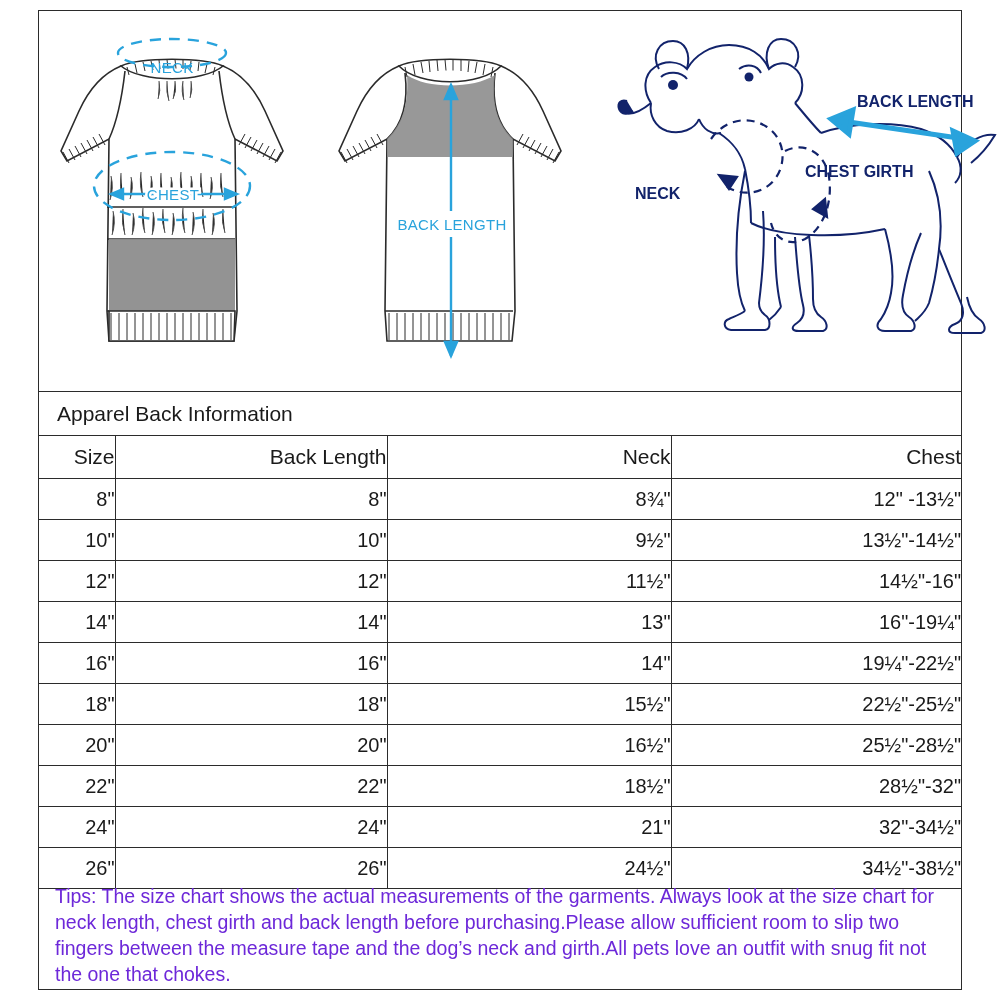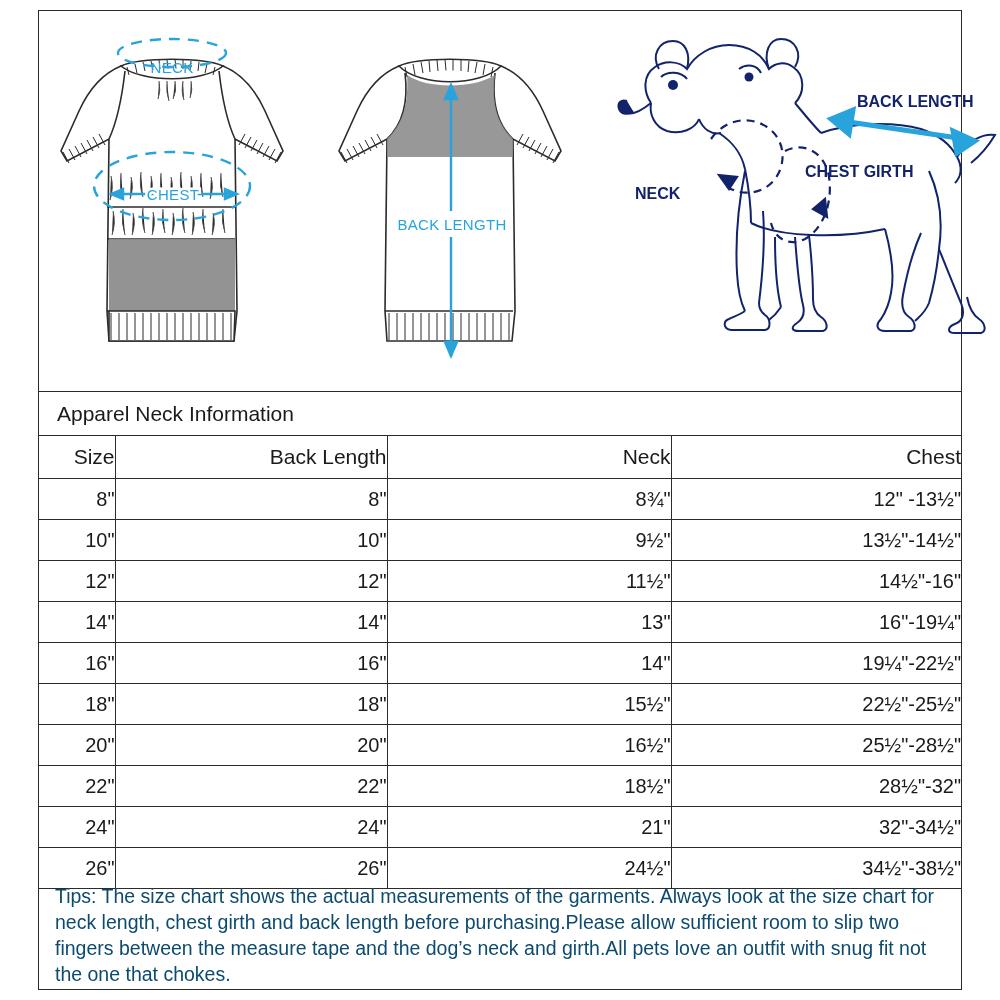--- a/index.html
+++ b/index.html
@@ -98,21 +98,21 @@
   .tips {
     position: absolute;
     left: 39px;
     top: 873px;
     width: 922px;
     height: 116px;
     box-sizing: border-box;
     padding: 10px 16px 0 16px;
     font-size: 19.5px;
     line-height: 26px;
-    color: #0c4a6e;
+    color: #6d28d9;
   }
 
   .lbl {
     font-size: 15px;
     letter-spacing: 0.3px;
   }
   .lbl-cyan { fill: #29a3dc; }
   .lbl-navy { fill: #12236b; font-weight: bold; font-size: 16px; }
 </style>
 </head>
@@ -373,21 +373,21 @@
       <path d="M186 140 C 206 130, 226 142, 230 166 C 234 192, 224 218, 206 228
                C 190 236, 176 228, 172 212" fill="none" stroke="#12236b" stroke-width="2.2" stroke-dasharray="8 6"></path>
       <g stroke="#12236b" stroke-width="2.2" fill="#12236b">
         <polygon points="214,198 226,188 228,206"></polygon>
       </g>
       <text class="lbl-navy" x="206" y="166">CHEST GIRTH</text>
     </svg>
   </div>
 
   <div class="table-wrap">
-    <div class="title-row">Apparel Neck Information</div>
+    <div class="title-row">Apparel Back Information</div>
     <table class="size-table">
       <colgroup>
         <col class="c-size">
           <col class="c-back">
           <col class="c-neck">
           <col class="c-chest">
       </colgroup>
       <thead>
         <tr>
           <th>Size</th>

